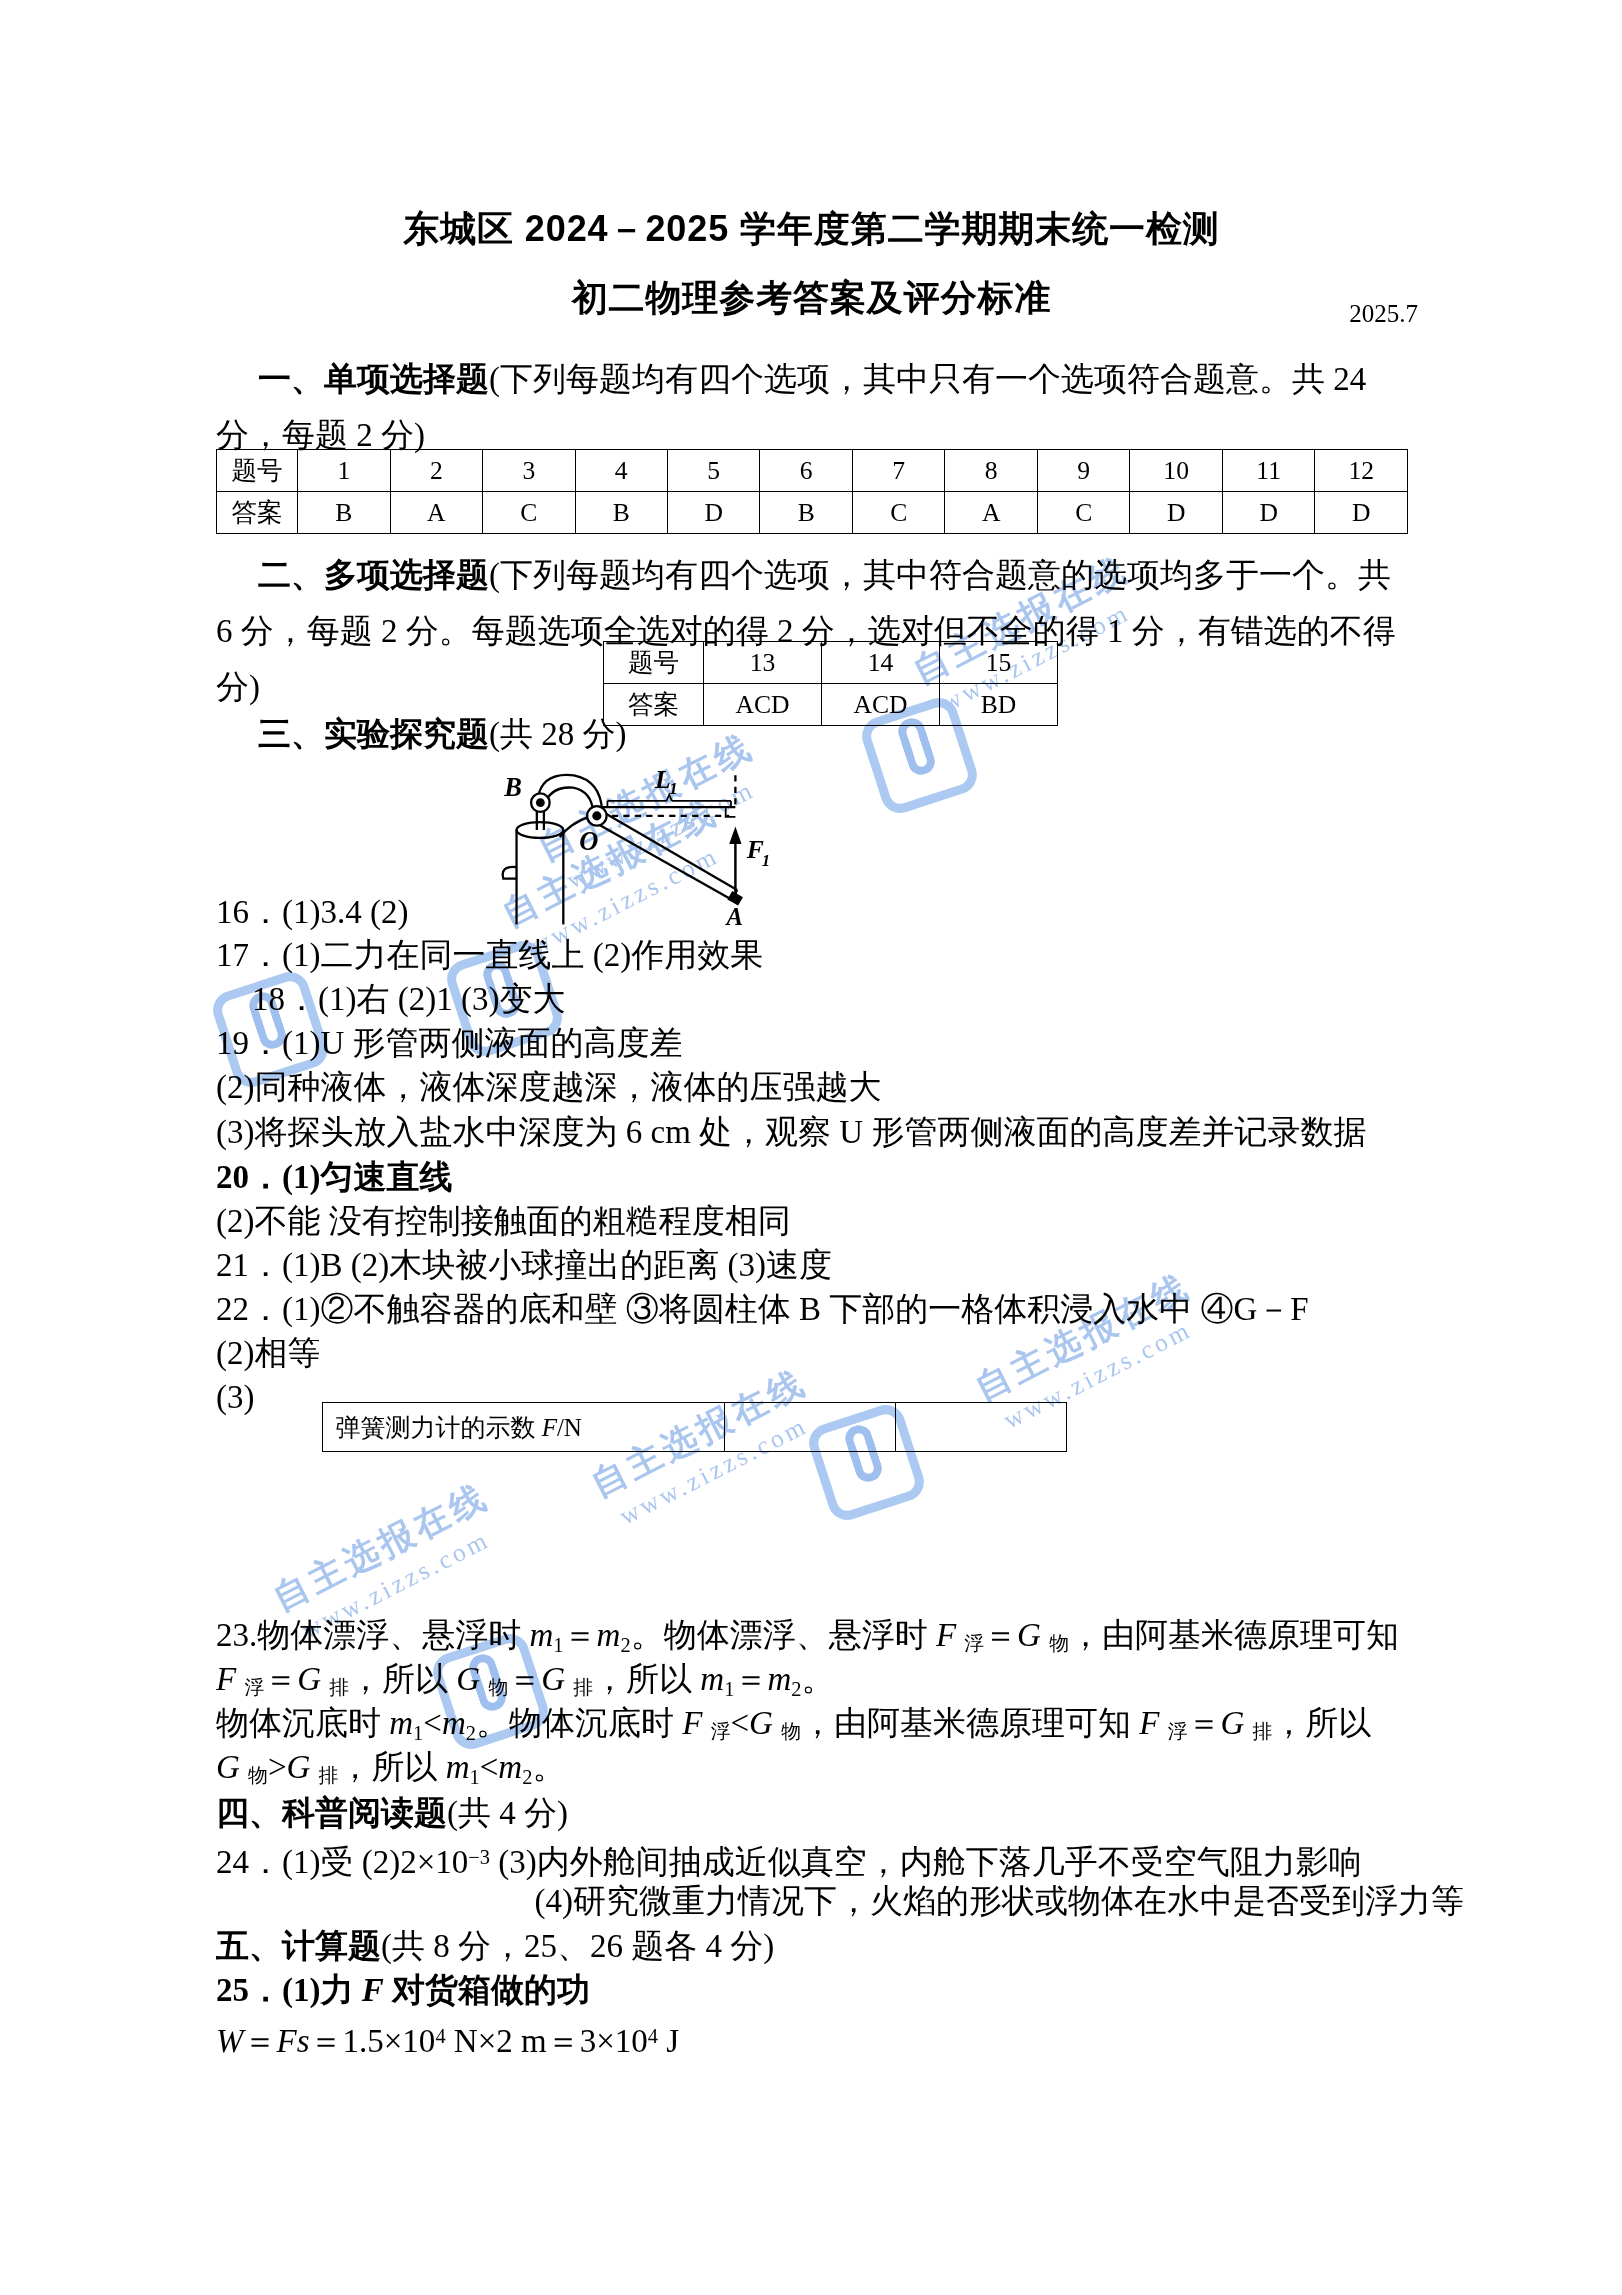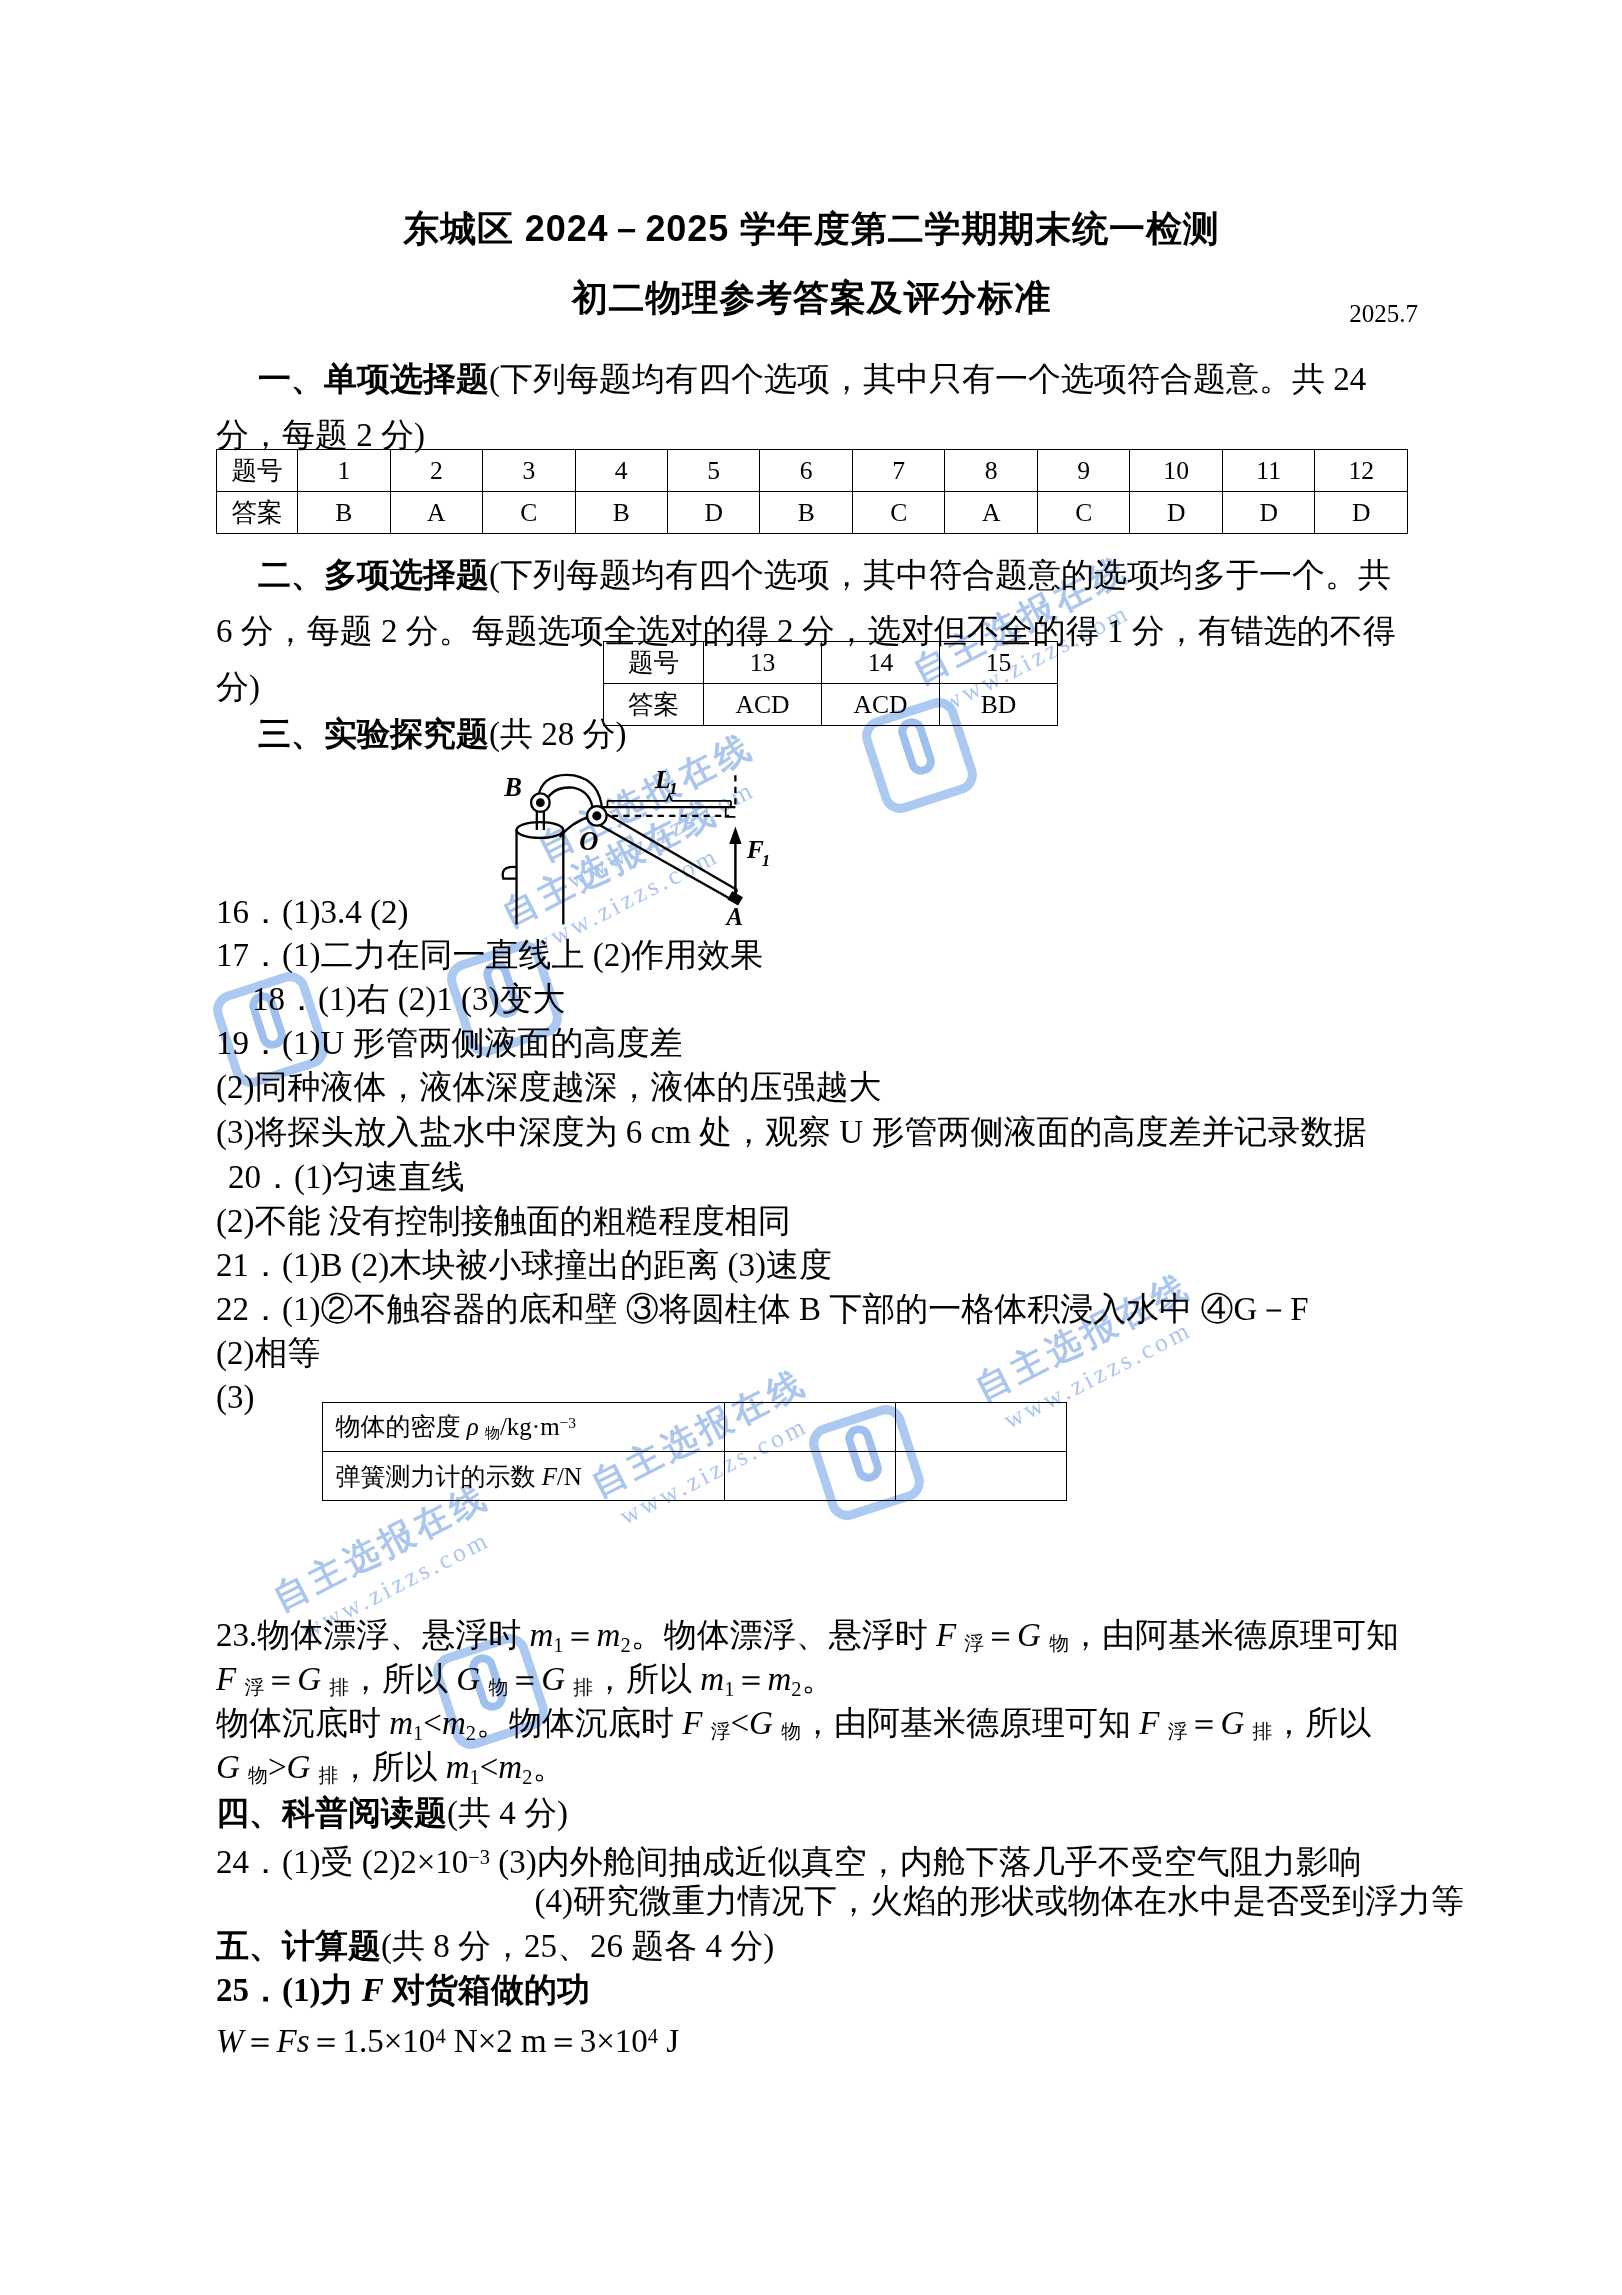--- a/index.html
+++ b/index.html
@@ -322,21 +322,21 @@
     <div class="para" style="left:216px;top:1015px;width:1201px;">
       <span>19．</span><span>(1)U 形管两侧液面的高度差</span>
     </div>
     <div class="para" style="left:216px;top:1059px;width:1201px;">
       <span>(2)同种液体，液体深度越深，液体的压强越大</span>
     </div>
     <div class="para" style="left:216px;top:1104px;width:1236px;">
       <span>(3)将探头放入盐水中深度为 6 cm 处，观察 U 形管两侧液面的高度差并记录数据</span>
     </div>
 
-    <div class="para" style="left:228px;top:1149px;">
+    <div class="para" style="left:216px;top:1149px;font-weight:bold;">
       <span>20．</span><span>(1)匀速直线</span>
     </div>
     <div class="para" style="left:216px;top:1193px;">
       <span>(2)不能    没有控制接触面的粗糙程度相同</span>
     </div>
 
     <div class="para" style="left:216px;top:1237px;">
       <span>21．</span><span>(1)B    (2)木块被小球撞出的距离    (3)速度</span>
     </div>
 
@@ -345,25 +345,20 @@
     </div>
     <div class="para" style="left:216px;top:1325px;">
       <span>(2)相等</span>
     </div>
     <div class="para" style="left:216px;top:1369px;">
       <span>(3)</span>
     </div>
 
     <table class="datatbl">
       <tbody>
-          <tr>
-        <td class="lbl">物体的密度 <span class="it">ρ</span> <span class="sm">物</span>/kg·m<sup>−3</sup></td>
-        <td class="blank"></td>
-        <td class="blank"></td>
-      </tr>
       <tr>
         <td class="lbl">弹簧测力计的示数 <span class="it">F</span>/N</td>
         <td class="blank"></td>
         <td class="blank"></td>
       </tr>
     </tbody>
       </table>
 
     <div class="para" style="left:216px;top:1607px;width:1236px;">
       <span>23.</span>物体漂浮、悬浮时 <span class="it">m</span><sub>1</sub>＝<span class="it">m</span><sub>2</sub>。物体漂浮、悬浮时 <span class="it">F</span> <span class="sm">浮</span>＝<span class="it">G</span> <span class="sm">物</span>，由阿基米德原理可知

